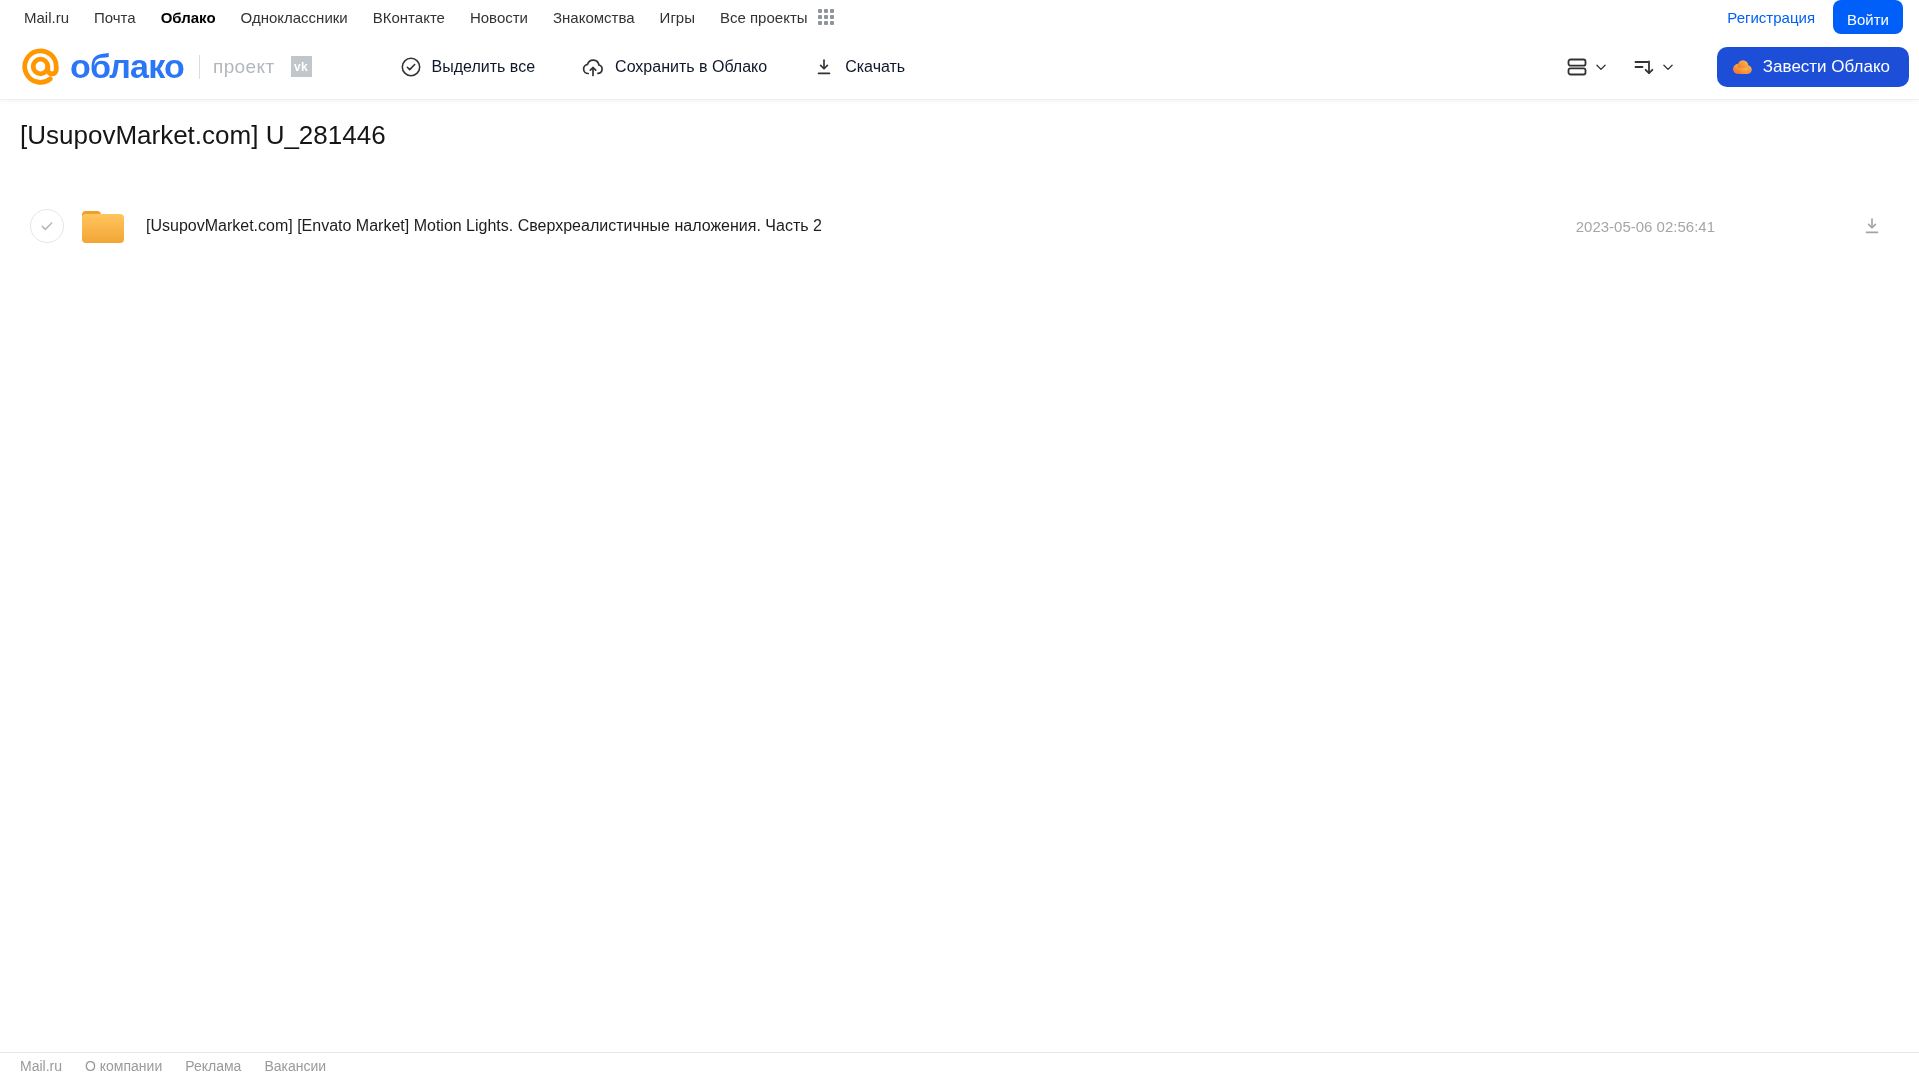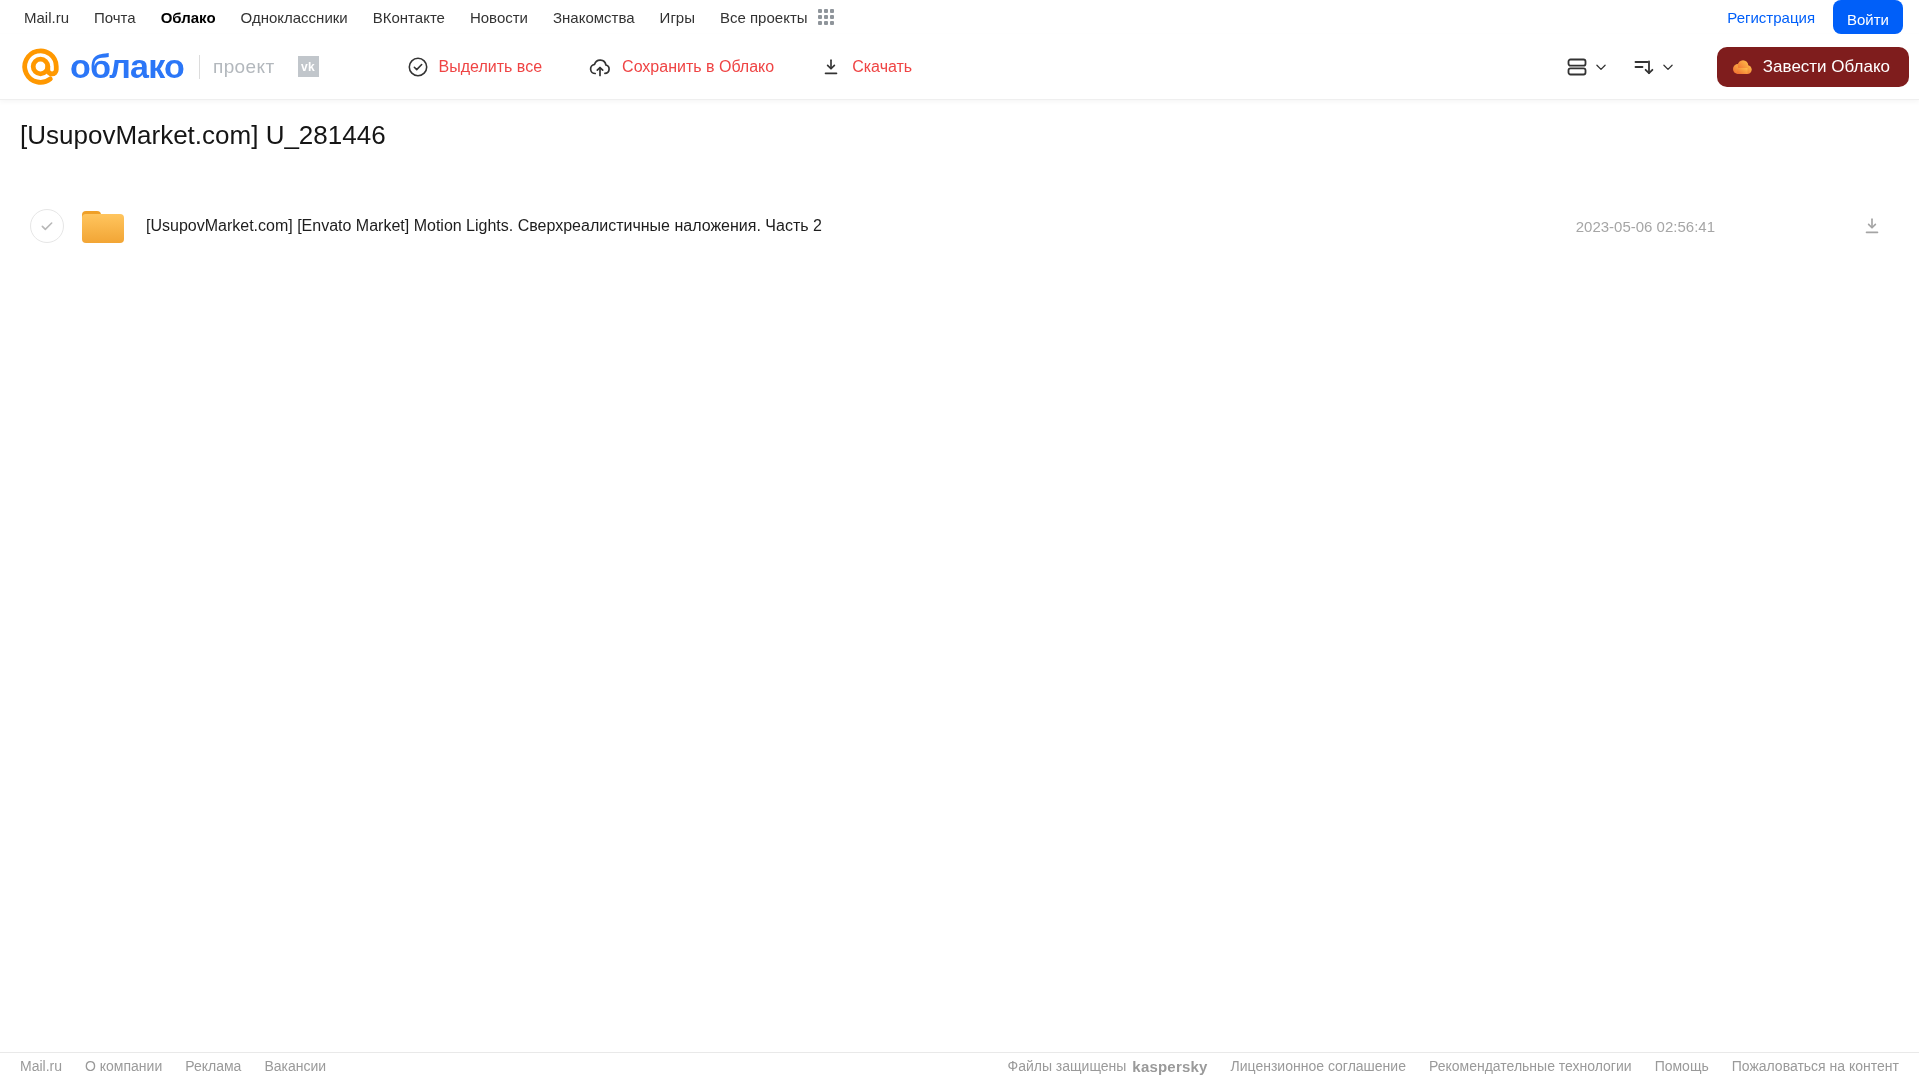--- a/index.html
+++ b/index.html
@@ -19,31 +19,31 @@
     padding:11px 14px 6px; font-size:15px; font-family:inherit; cursor:pointer; }
 
   
   .header { height:66px; display:flex; align-items:center; padding:0 10px 0 18px;
     background:#fff; border-bottom:1px solid #efefef;
     box-shadow:0 2px 5px rgba(0,0,0,0.04); }
   .logo { display:flex; align-items:center; cursor:pointer; }
   .logo-text { font-size:34px; font-weight:700; color:#2b76f7;
     letter-spacing:-0.8px; margin-left:7px; }
   .logo-divider { width:1px; height:24px; background:#dcdcdc; margin:0 13px 0 15px; }
-  .project { display:flex; align-items:center; gap:23px; color:#b3b8bd;
+  .project { display:flex; align-items:center; gap:16px; color:#b3b8bd;
     font-size:19px; letter-spacing:0.4px; }
   .vk-badge { width:21px; height:21px; border-radius:0; background:#c1c6cb;
     color:#fff; font-size:12px; font-weight:700; display:flex; align-items:center;
     justify-content:center; }
   .toolbar { display:flex; gap:46px; margin-left:88px; }
-  .tool { display:flex; align-items:center; gap:10px; font-size:16px; color:#ef4444;
+  .tool { display:flex; align-items:center; gap:10px; font-size:16px; color:#0f172a;
     cursor:pointer; background:none; border:none; font-family:inherit; }
   .header-right { margin-left:auto; display:flex; align-items:center; gap:24px; }
   .icon-group { display:flex; align-items:center; gap:5px; cursor:pointer; }
-  .cloud-btn { display:flex; align-items:center; gap:9px; background:#7f1d1d;
+  .cloud-btn { display:flex; align-items:center; gap:9px; background:#1d4ed8;
     color:#fff; font-size:17px; border:none; border-radius:10px;
     padding:8px 19px 8px 13px; font-family:inherit; cursor:pointer;margin-left:18px; }
 
   
   .page-title { font-size:26px; font-weight:400; color:#151515;
     margin:20px 0 0 20px; }
   .file-row { position:relative; display:flex; align-items:center;
     margin-top:47px; height:56px; padding-left:30px; cursor:pointer; }
   .row-check { width:34px; height:34px; min-width:34px; border-radius:50%;
     border:1px solid #e6e6e6; background:#fff; display:flex; align-items:center;
@@ -233,25 +233,15 @@
     </div>
   </div>
 
   <div class="footer">
     <div class="f-left">
       <a>Mail.ru</a>
       <a>О компании</a>
       <a>Реклама</a>
       <a>Вакансии</a>
     </div>
-    <div class="f-right">
-      <span class="kasp-wrap">
-        <span>Файлы защищены</span>
-        <a class="kasp">kaspersky</a>
-      </span>
-      <a>Лицензионное соглашение</a>
-      <a>Рекомендательные технологии</a>
-      <a>Помощь</a>
-      <a>Пожаловаться на контент</a>
-    </div>
   </div>
 
 </div>
 
 </body></html>

